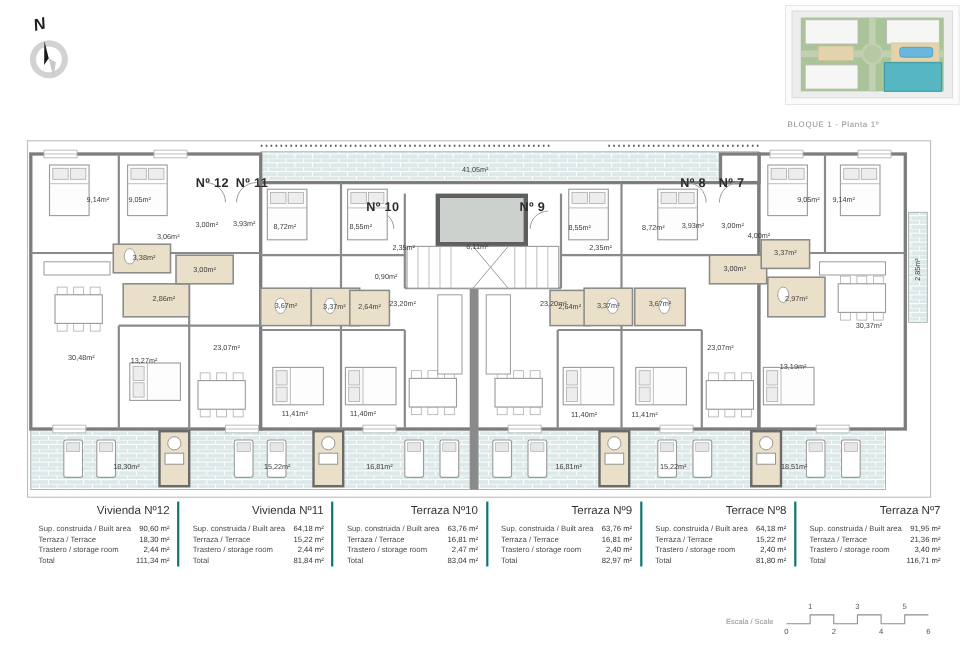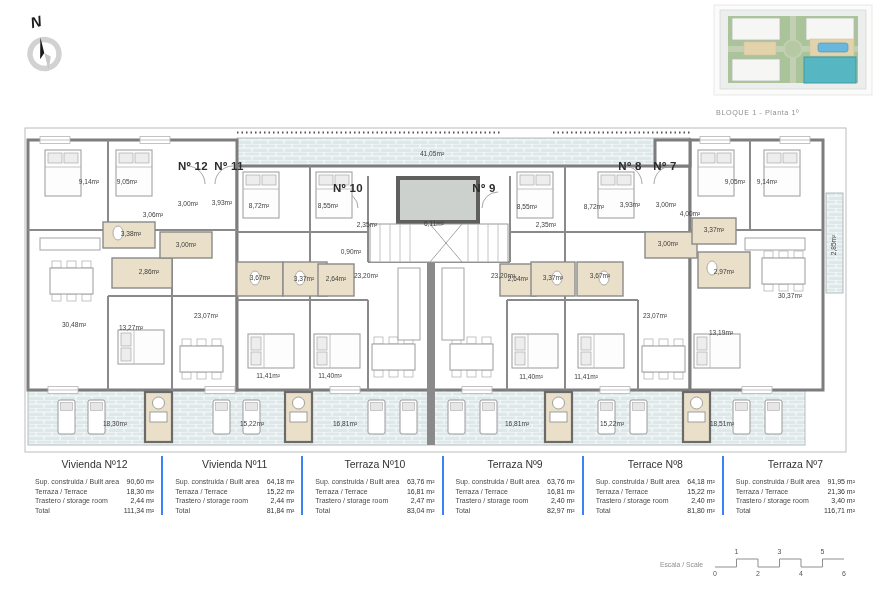--- a/index.html
+++ b/index.html
@@ -9,22 +9,22 @@
   svg{position:absolute;left:0;top:0;}
   svg text{font-family:"Liberation Sans", sans-serif;fill:#3e3e3e;}
   .room-label{font-size:6.6px;}
   .apt-label{font-size:11.5px;font-weight:600;fill:#2c2c2c;letter-spacing:.3px;}
   .caption{font-size:7.2px;fill:#8f8f8f;letter-spacing:.6px;}
   .scale-num{font-size:7px;fill:#555;}
   .scale-label{font-size:6.8px;fill:#8f8f8f;}
   
   #units-table{position:absolute;left:26px;top:456px;width:836px;display:flex;}
   .unit-col{flex:1 1 0;padding:0 7px 0 9px;}
-  .unit-col + .unit-col{border-left:2px solid #3b82f6;padding-left:12px;}
-  .unit-name{text-align:center;font-size:10.5px;color:#333;margin:2px 0 7px 0;}
+  .unit-col + .unit-col{border-left:2px solid #0f766e;padding-left:12px;}
+  .unit-name{text-align:right;font-size:10.5px;color:#333;margin:2px 0 7px 0;}
   .unit-row{display:flex;justify-content:space-between;font-size:7px;color:#4a4a4a;
             line-height:9.5px;white-space:nowrap;}
   .unit-row .val{color:#333;}
 </style>
 </head>
 <body>
 
 <div id="stage">
 <svg width="875" height="589" viewBox="0 0 875 589">
   <defs>

